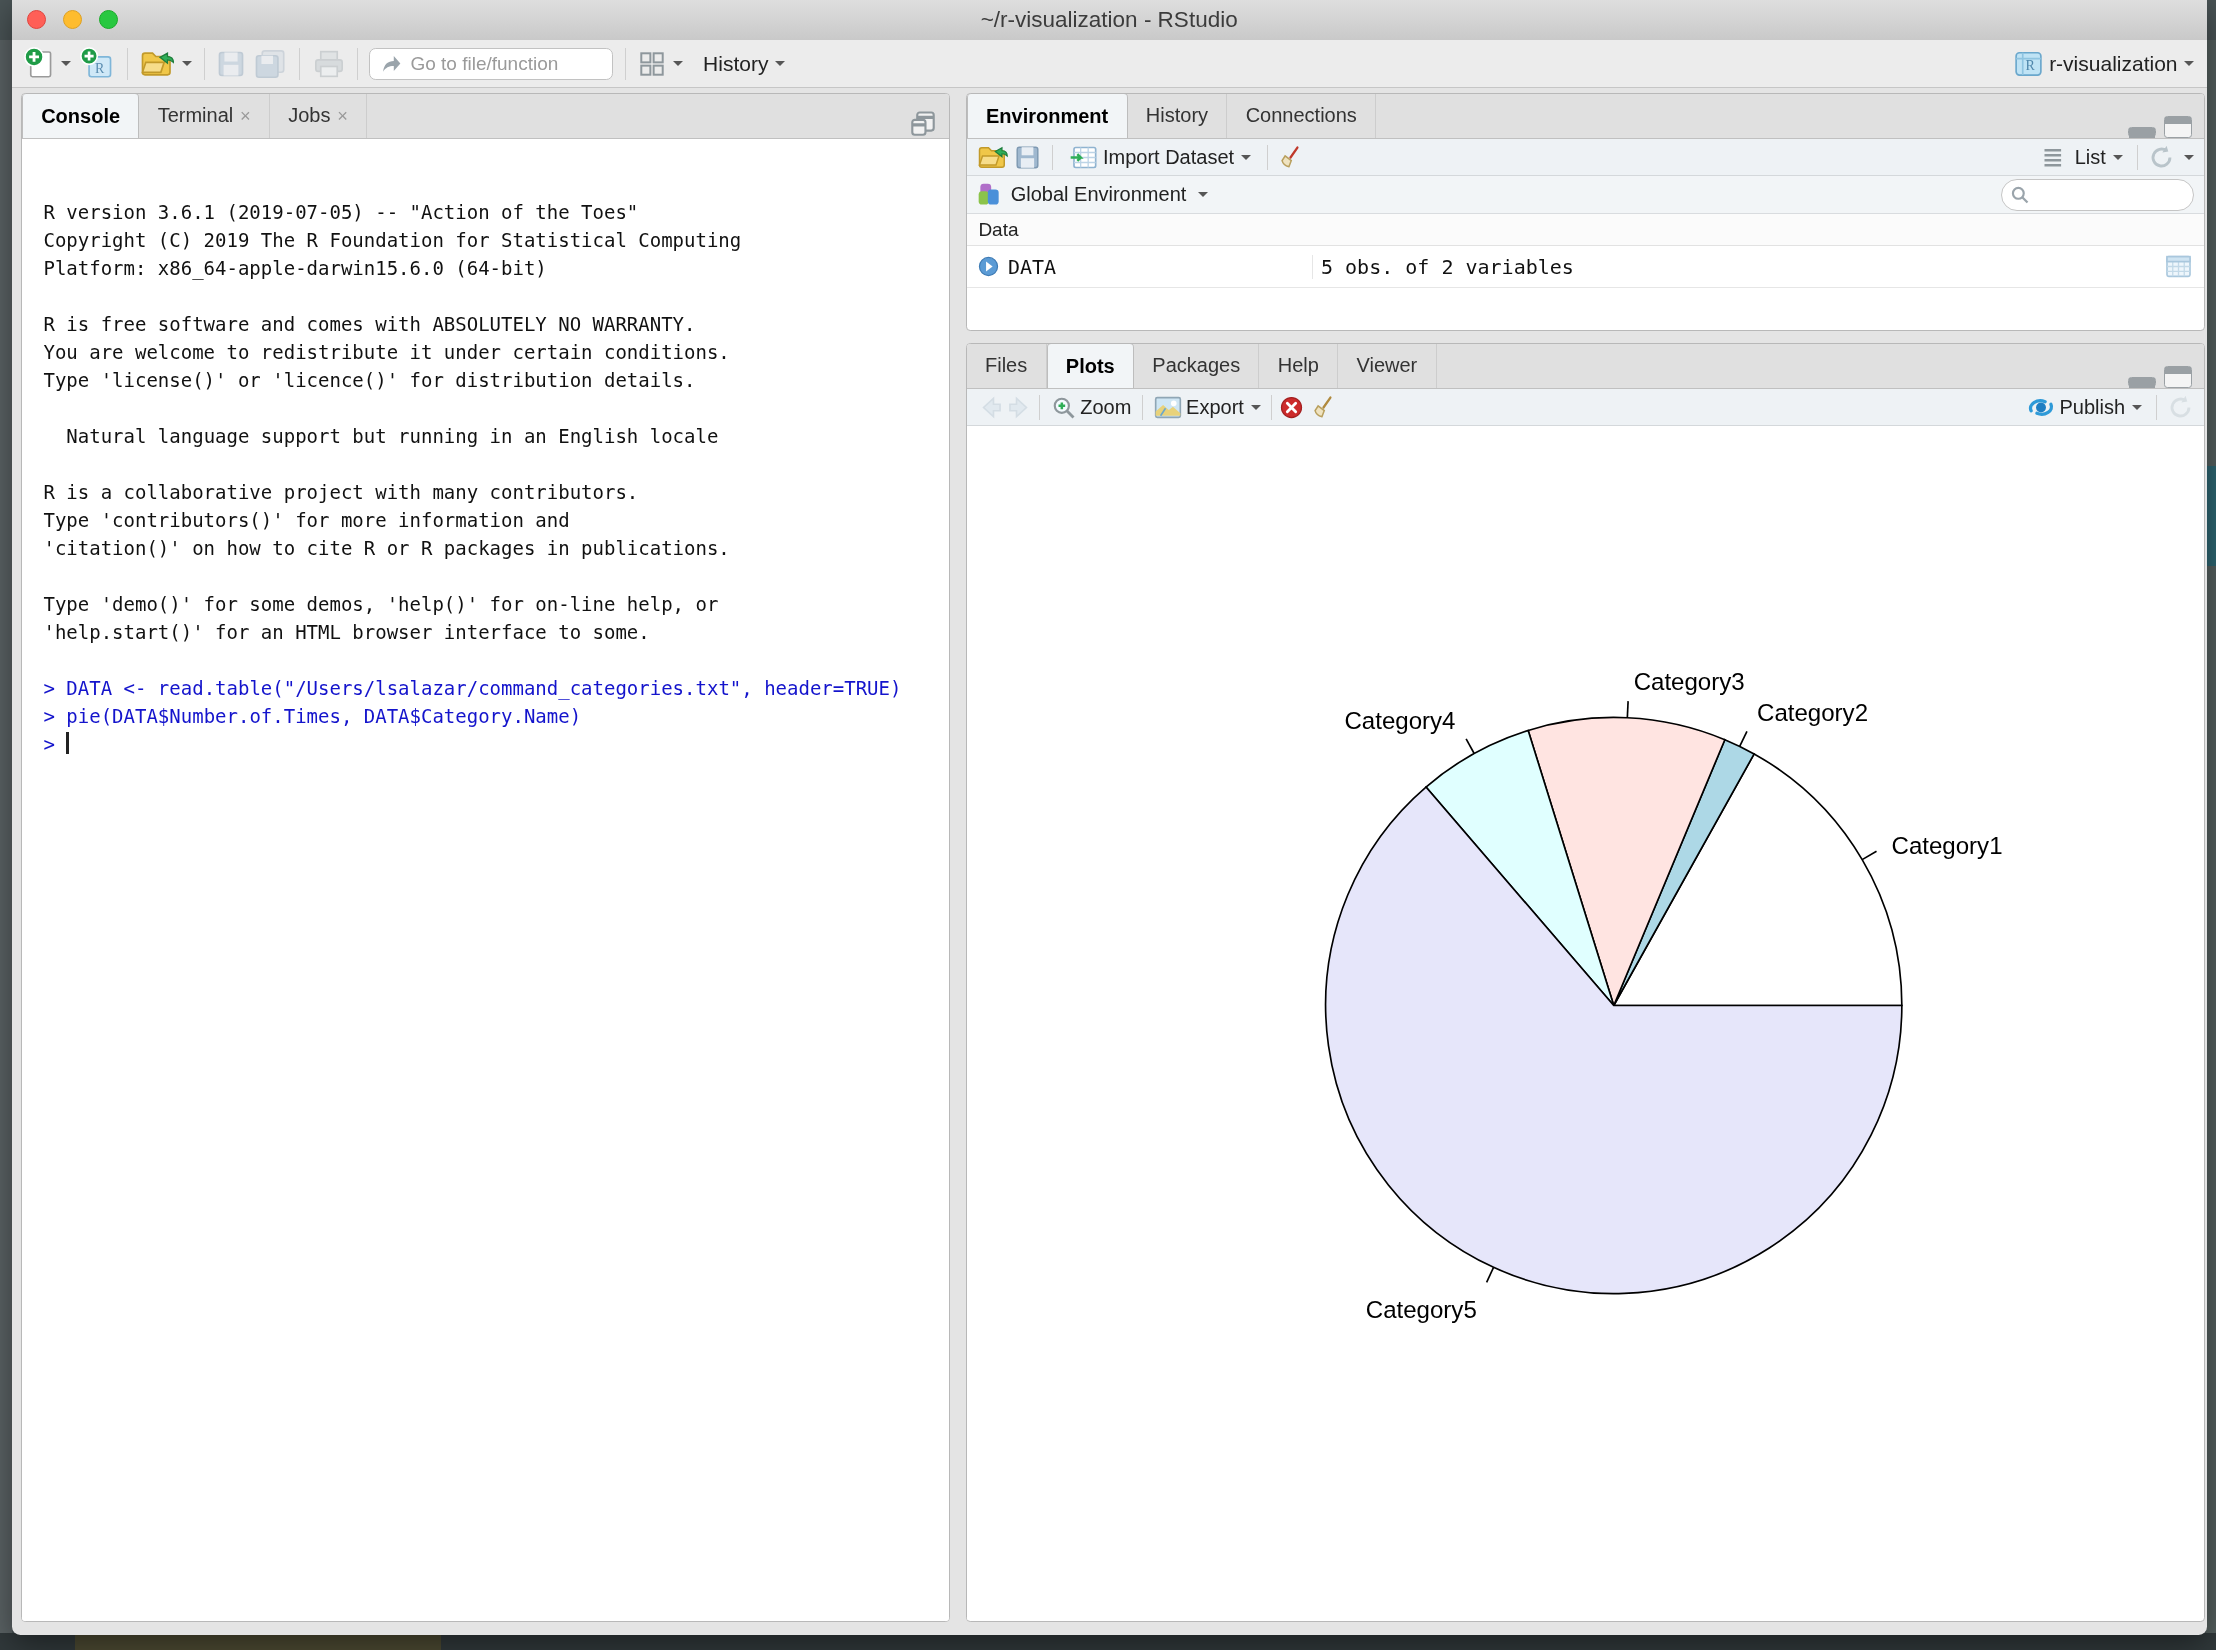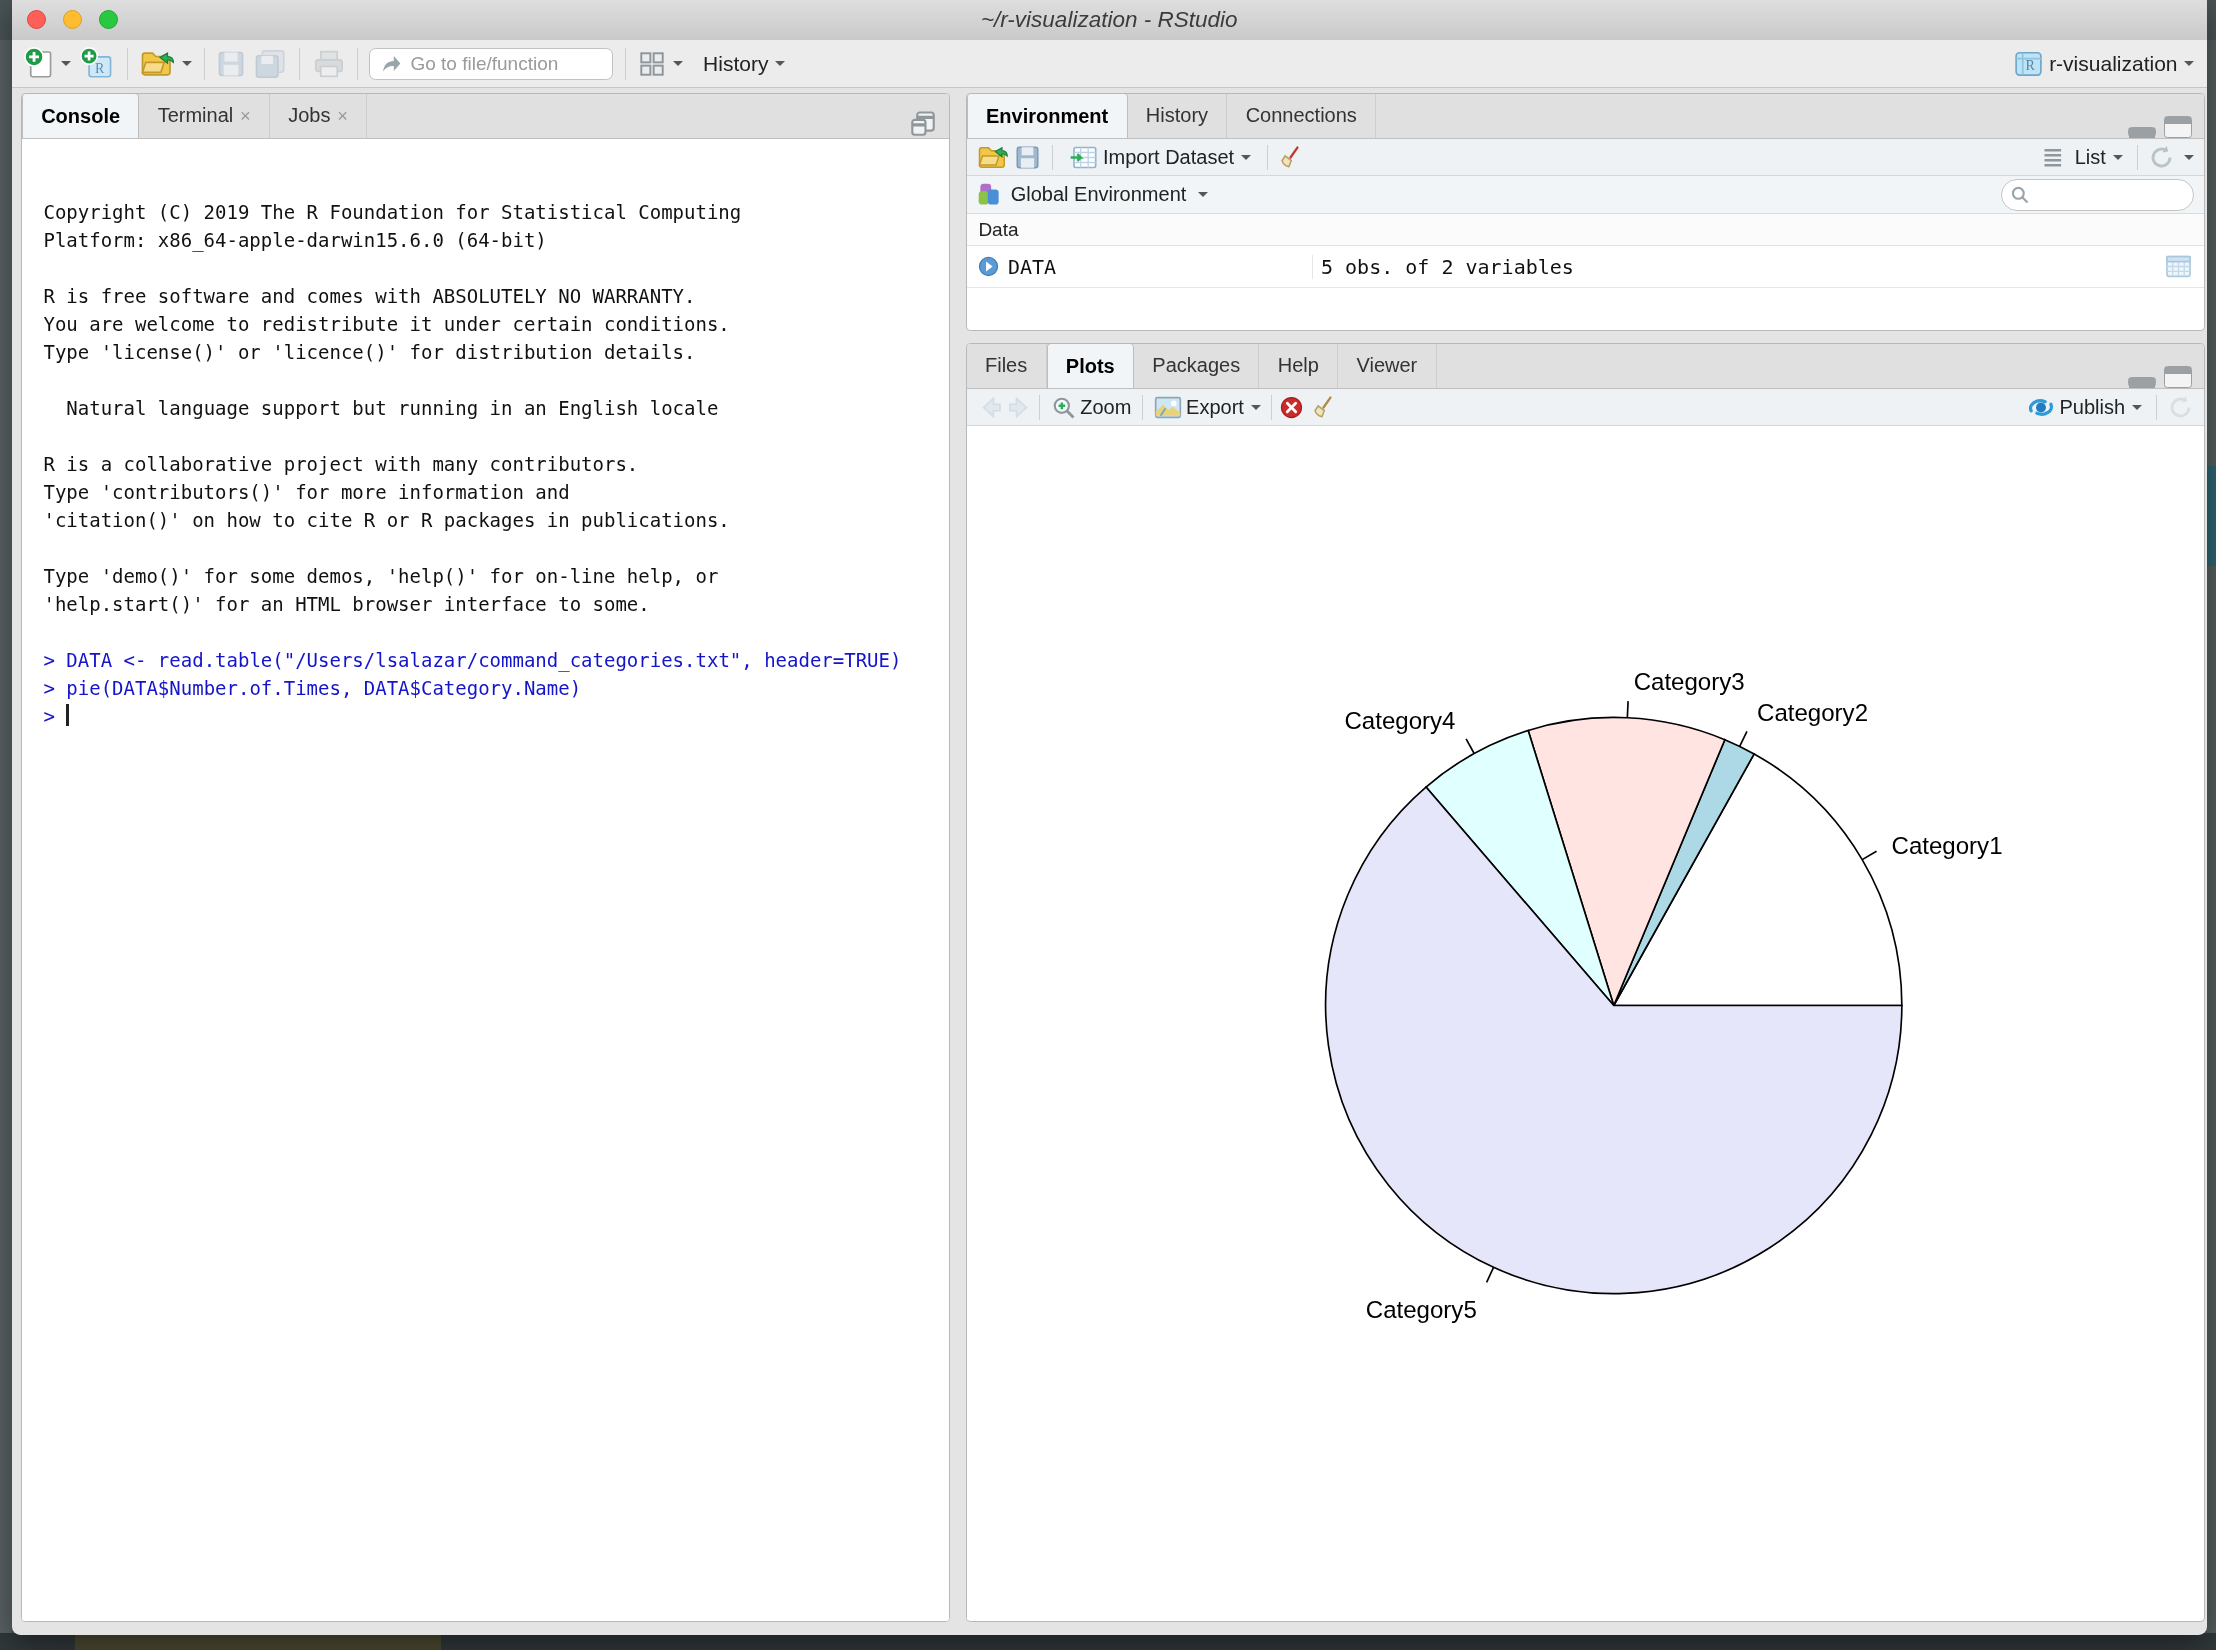--- a/index.html
+++ b/index.html
@@ -13,21 +13,21 @@
   .desktop .strip-bottom{ position:absolute; left:0; bottom:0; height:16.7px; right:0; background:#31393b; }
   .desktop .strip-bottom .olive { position:absolute; left:75px; width:366px; top:0; bottom:0; background:#4c4a32; }
   .desktop .strip-right { position:absolute; right:0; top:40px; width:10px; bottom:0; background:#55605f; }
   .desktop .teal-block  { position:absolute; right:0; top:466px; width:10px; height:100px; background:#2e6672; }
 
   
   .window { position:absolute; left:11.7px; top:0; width:2195px; height:1635px;
             background:#e4e4e4; border-radius:0 0 8.3px 8.3px; overflow:hidden;
             box-shadow:0 8.3px 33px rgba(0,0,0,.45); }
   .titlebar { position:absolute; left:0; top:0; right:0; height:41px;
-              background:linear-gradient(#dedede,#c9c9c9); border-bottom:0.8px solid #a9a9a9;font-style:italic; }
+              background:linear-gradient(#dedede,#c9c9c9); border-bottom:0.8px solid #a9a9a9; }
   .titlebar .title { position:absolute; left:0; right:0; top:0; height:40px; line-height:40px;
                      text-align:center; font-size:22.5px; color:#3c3c3c; }
   .tl { position:absolute; top:10px; width:19px; height:19px; border-radius:50%; }
   .tl.red    { left:15px;  background:#ff5f57; border:0.8px solid #e0443e; }
   .tl.yellow { left:51px;  background:#febc2e; border:0.8px solid #dea123; }
   .tl.green  { left:87px; background:#28c840; border:0.8px solid #1aab29; }
 
   .main-toolbar { position:absolute; left:0; top:40px; right:0; height:48px;
                   background:#ececec; border-bottom:0.8px solid #c6c6c6;
                   display:flex; align-items:center; padding:0 8.3px; }
@@ -223,20 +223,21 @@
         <svg class="icon" width="28" height="28" viewBox="0 0 34 34">
           <rect x="10" y="3" width="20" height="22" rx="3" fill="#f2f2f2" stroke="#8e979c" stroke-width="2.6"></rect>
           <path d="M10 9h20" stroke="#8e979c" stroke-width="4"></path>
           <rect x="4" y="12" width="16" height="18" rx="3" fill="#f2f2f2" stroke="#8e979c" stroke-width="2.6"></rect>
           <path d="M4 18h16" stroke="#8e979c" stroke-width="4"></path>
         </svg>
       </div>
     </div>
     <div class="console-body">
       <div id="console-lines">
+          <div class="console-line">R version 3.6.1 (2019-07-05) -- "Action of the Toes"</div>
           <div class="console-line">Copyright (C) 2019 The R Foundation for Statistical Computing</div>
           <div class="console-line">Platform: x86_64-apple-darwin15.6.0 (64-bit)</div>
           <div class="console-line"></div>
           <div class="console-line">R is free software and comes with ABSOLUTELY NO WARRANTY.</div>
           <div class="console-line">You are welcome to redistribute it under certain conditions.</div>
           <div class="console-line">Type 'license()' or 'licence()' for distribution details.</div>
           <div class="console-line"></div>
           <div class="console-line">  Natural language support but running in an English locale</div>
           <div class="console-line"></div>
           <div class="console-line">R is a collaborative project with many contributors.</div>

